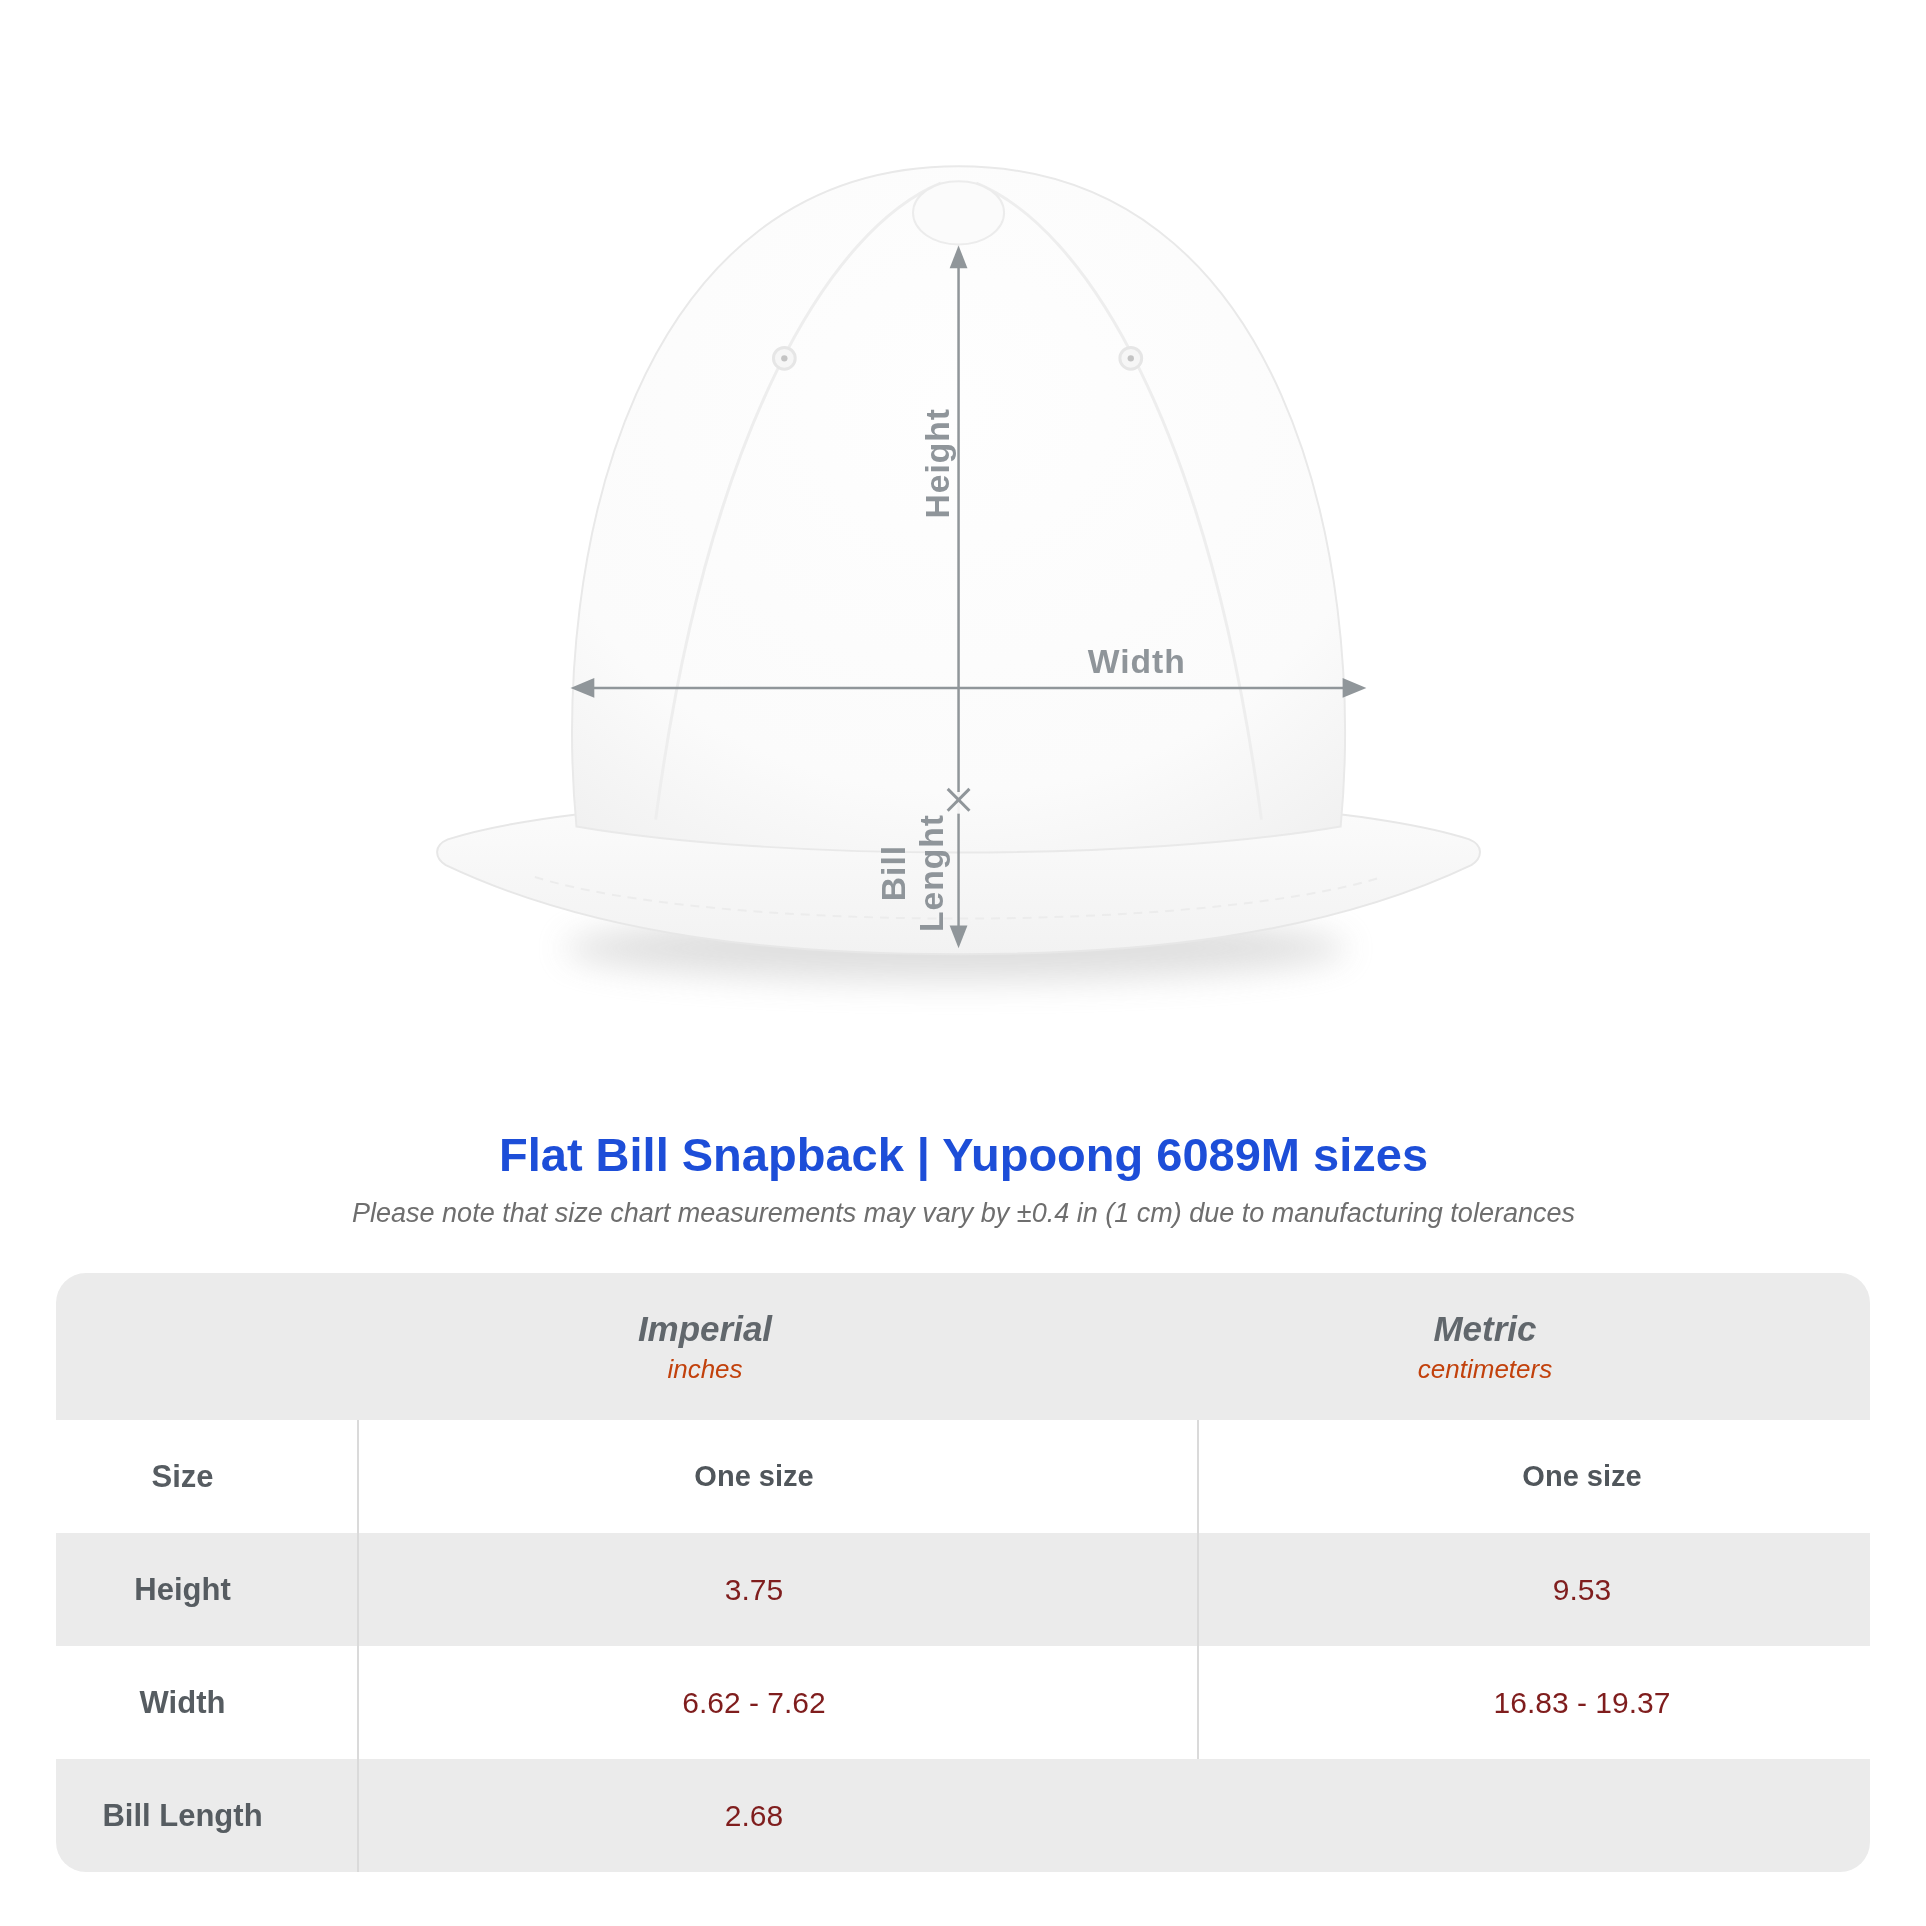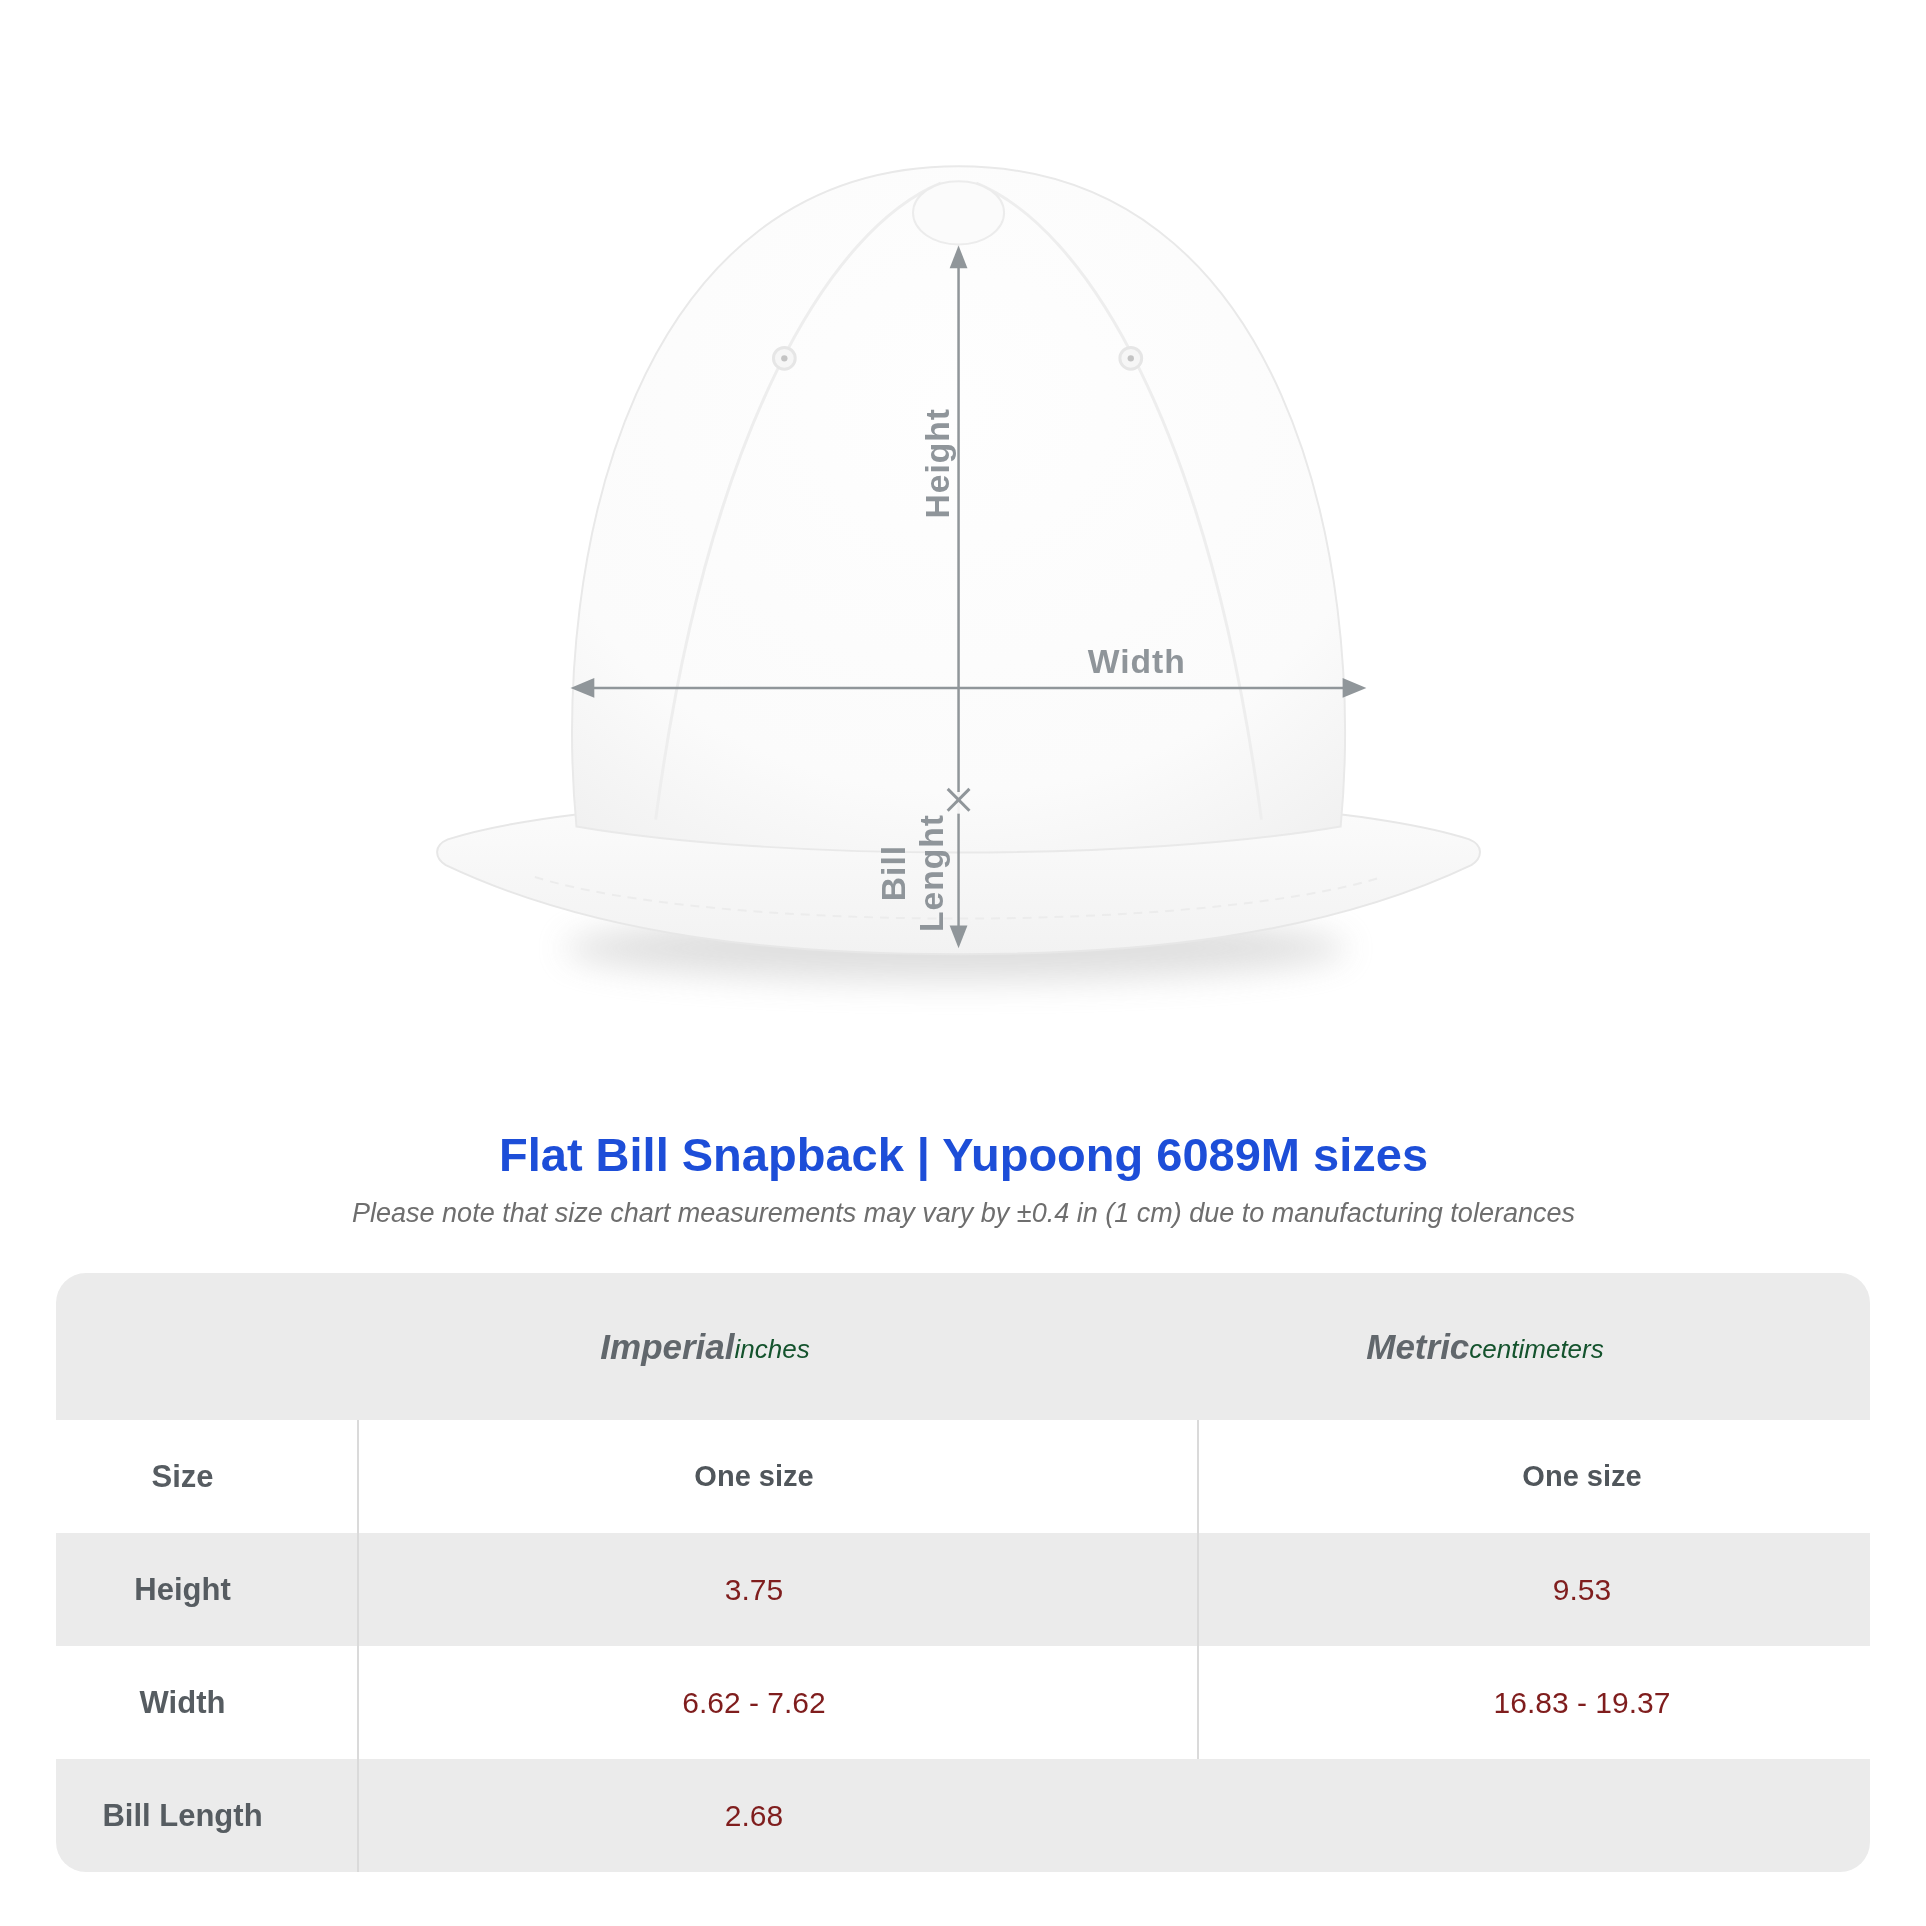--- a/index.html
+++ b/index.html
@@ -34,24 +34,24 @@
     font-style:italic;color:#6e6e6e;
   }
 
   
   .size-table{margin:44px 56px 0 56px;width:1814px;}
   .thead{
     display:grid;grid-template-columns:253px 792px 768px;
     height:147px;background:#ebebeb;border-radius:30px 30px 0 0;
   }
   .thead .unit-cell{
-    display:flex;flex-direction:row;align-items:center;justify-content:center;
+    display:flex;flex-direction:column;align-items:center;justify-content:center;
   }
   .unit-title{font-size:35px;font-weight:bold;font-style:italic;color:#61676c;line-height:40px;}
-  .unit-sub{font-size:26px;font-style:italic;color:#14532d;line-height:32px;margin-top:4px;}
+  .unit-sub{font-size:26px;font-style:italic;color:#c2410c;line-height:32px;margin-top:4px;}
 
   .trow{
     display:grid;grid-template-columns:253px 792px 768px;height:113px;gap:48px;
   }
   .trow.alt{background:#ebebeb;}
   .trow.last{border-radius:0 0 30px 30px;}
   .cell{
     display:flex;align-items:center;justify-content:center;text-align:center;
   }
   .trow .cell.value{border-left:2px solid #dadada;text-align:center;}

